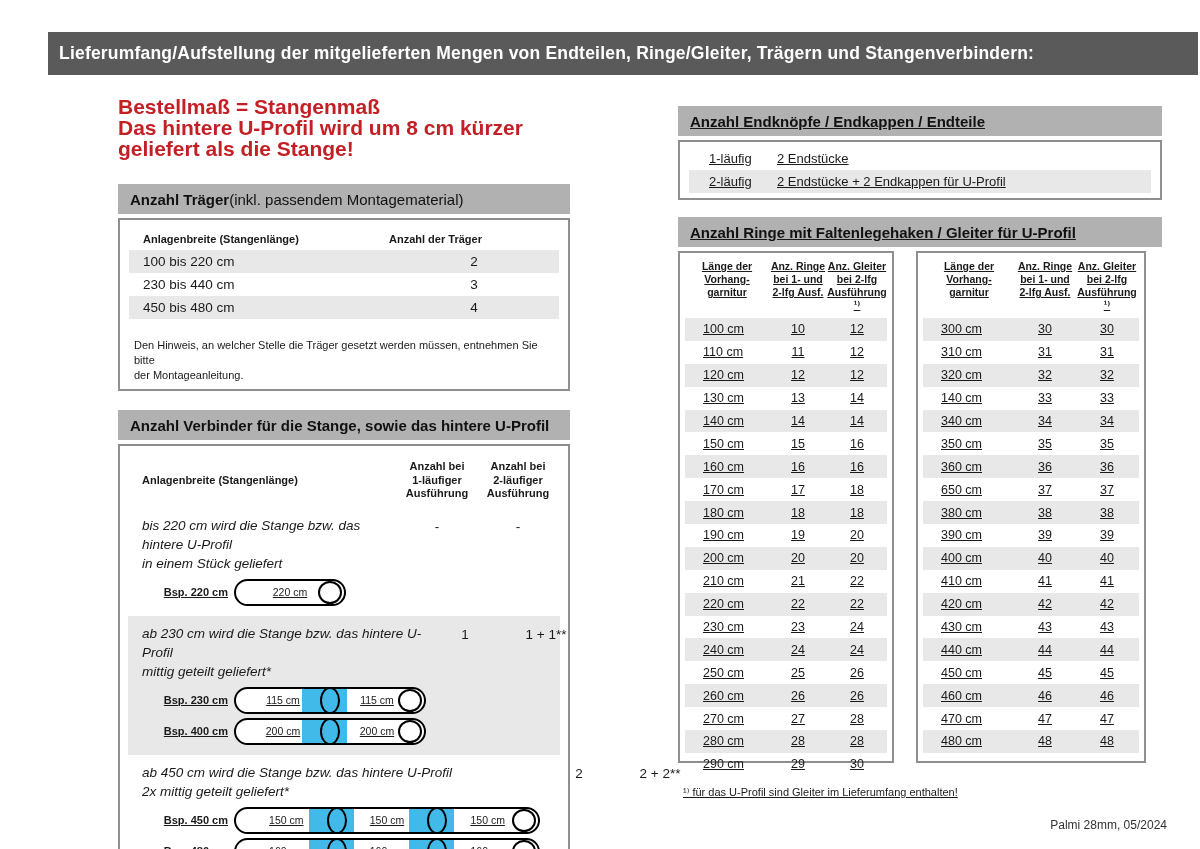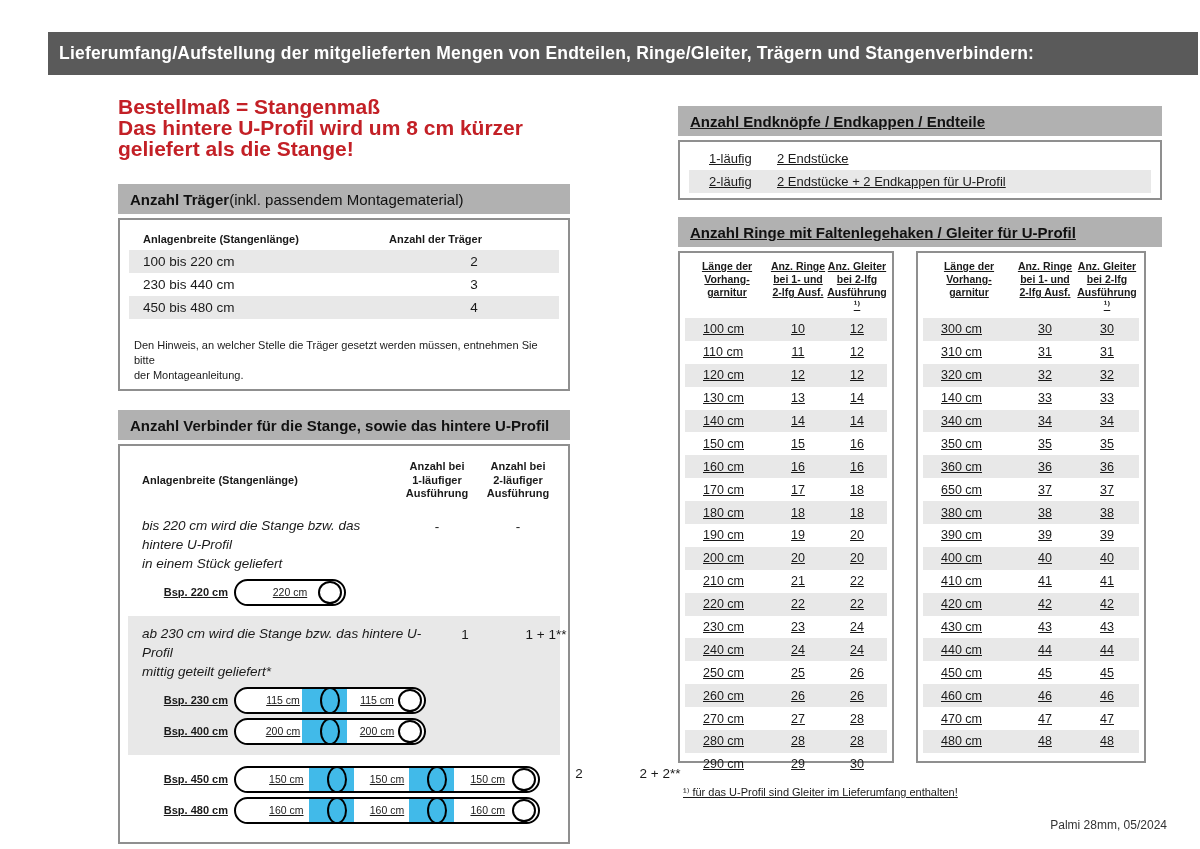--- a/index.html
+++ b/index.html
@@ -197,20 +197,22 @@
               </div>
             </div>
           </div>
       </div>
       <div class="vval">1</div>
       <div class="vval">1 + 1**</div>
     </div>
 
     <div class="vrow">
       <div>
+        <div class="vdesc ml">ab 450 cm wird die Stange bzw. das hintere U-Profil
+2x mittig geteilt geliefert*</div>
         <div class="rods">
             <div class="rod-line">
               <div class="rod-label">Bsp. 450 cm</div>
               <div class="rod" style="width: 306px;">
                 <div class="seg">150 cm</div>
                 <div class="joint">
                   <div class="joint-blue"></div>
                   <div class="joint-arc"></div>
                 </div>
                 <div class="seg">150 cm</div>

